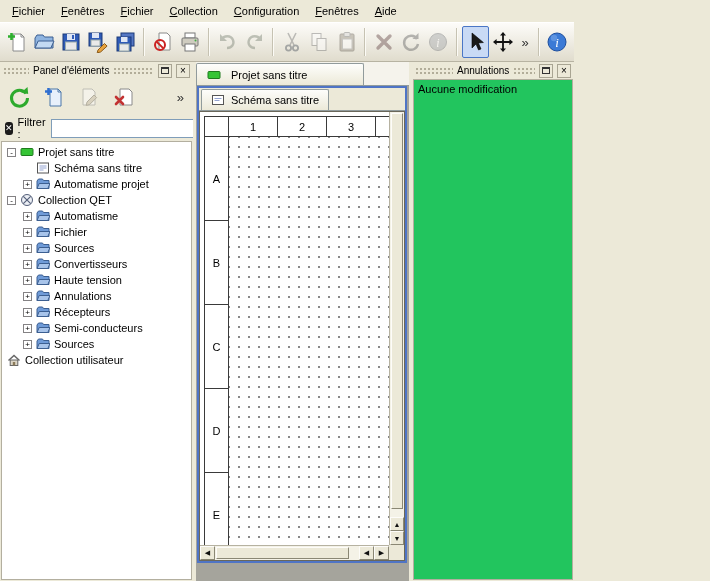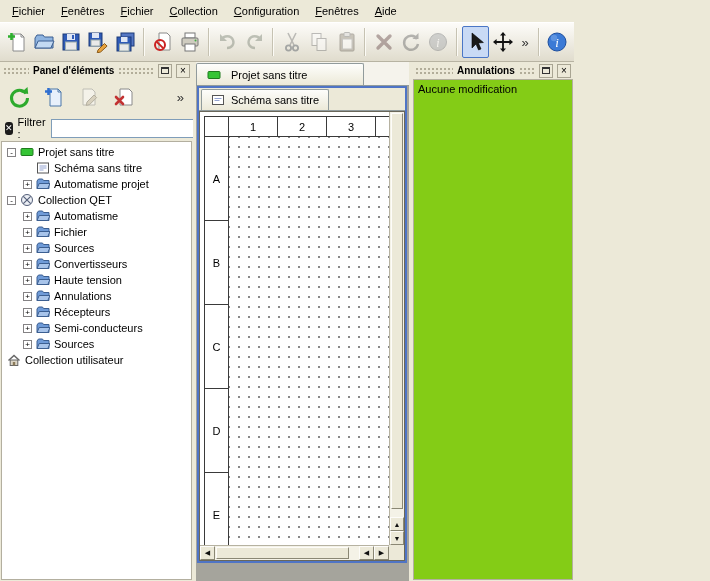--- a/index.html
+++ b/index.html
@@ -28,21 +28,21 @@
   .splitter { width:3px; background:#ece9d8; }
 
   
   .left-panel  { width:193px; display:flex; flex-direction:column; background:#ece9d8; }
   .right-panel { width:162px; display:flex; flex-direction:column; background:#ece9d8; }
   .panel-titlebar { height:17px; display:flex; align-items:center; gap:4px; padding:2px 3px; }
   .grip { height:8px; flex:0 0 26px;
           background-image:radial-gradient(#b2ad99 1px, transparent 1.2px);
           background-size:4px 4px; }
   .grip.grow { flex:1; }
-  .panel-title { font-size:10px; white-space:nowrap;font-weight:bold; }
+  .panel-title { font-size:10px; white-space:nowrap; }
   .panel-btn { width:14px; height:14px; display:flex; align-items:center; justify-content:center;
                background:#ece9d8; border:1px solid #a9a593; font-size:10px; line-height:10px; padding:0; }
   .float-glyph { width:8px; height:7px; border:1px solid #333; border-top-width:2px; display:block; }
 
   
   .panel-toolbar { height:36px; display:flex; align-items:center; gap:5px; padding:0 4px; }
   .pt-btn { width:30px; height:30px; display:flex; align-items:center; justify-content:center;
             background:transparent; border:1px solid transparent; border-radius:2px; }
 
   
@@ -98,21 +98,21 @@
   .vscroll .sb-btn { height:14px; flex:0 0 14px; }
   .hscroll { position:absolute; left:0; right:15px; bottom:0; height:15px; background:#f4f2e7;
              border-top:1px solid #b6b2a1; display:flex; }
   .hscroll .sb-btn { width:15px; flex:0 0 15px; }
   .htrack { flex:1; position:relative; }
   .hthumb { position:absolute; top:1px; bottom:1px; left:1px; width:calc(100% - 11px);
             background:#ece9d8; border:1px solid; border-color:#fdfcf9 #8a8774 #8a8774 #fdfcf9; }
   .sb-corner { position:absolute; right:0; bottom:0; width:15px; height:15px; background:#ece9d8; }
 
   
-  .undo-list { flex:1; background:#84cc16; border:1px solid #b3af9f; margin:0 1px 1px 1px; padding:2px 3px; }
+  .undo-list { flex:1; background:#22c55e; border:1px solid #b3af9f; margin:0 1px 1px 1px; padding:2px 3px; }
   .undo-item { padding:1px 1px; white-space:nowrap; }
 </style>
 </head>
 <body>
 
 <div class="app">
 
   <div class="menubar">
     <span class="menu-item">Fichier</span>
     <span class="menu-item">Fenêtres</span>

